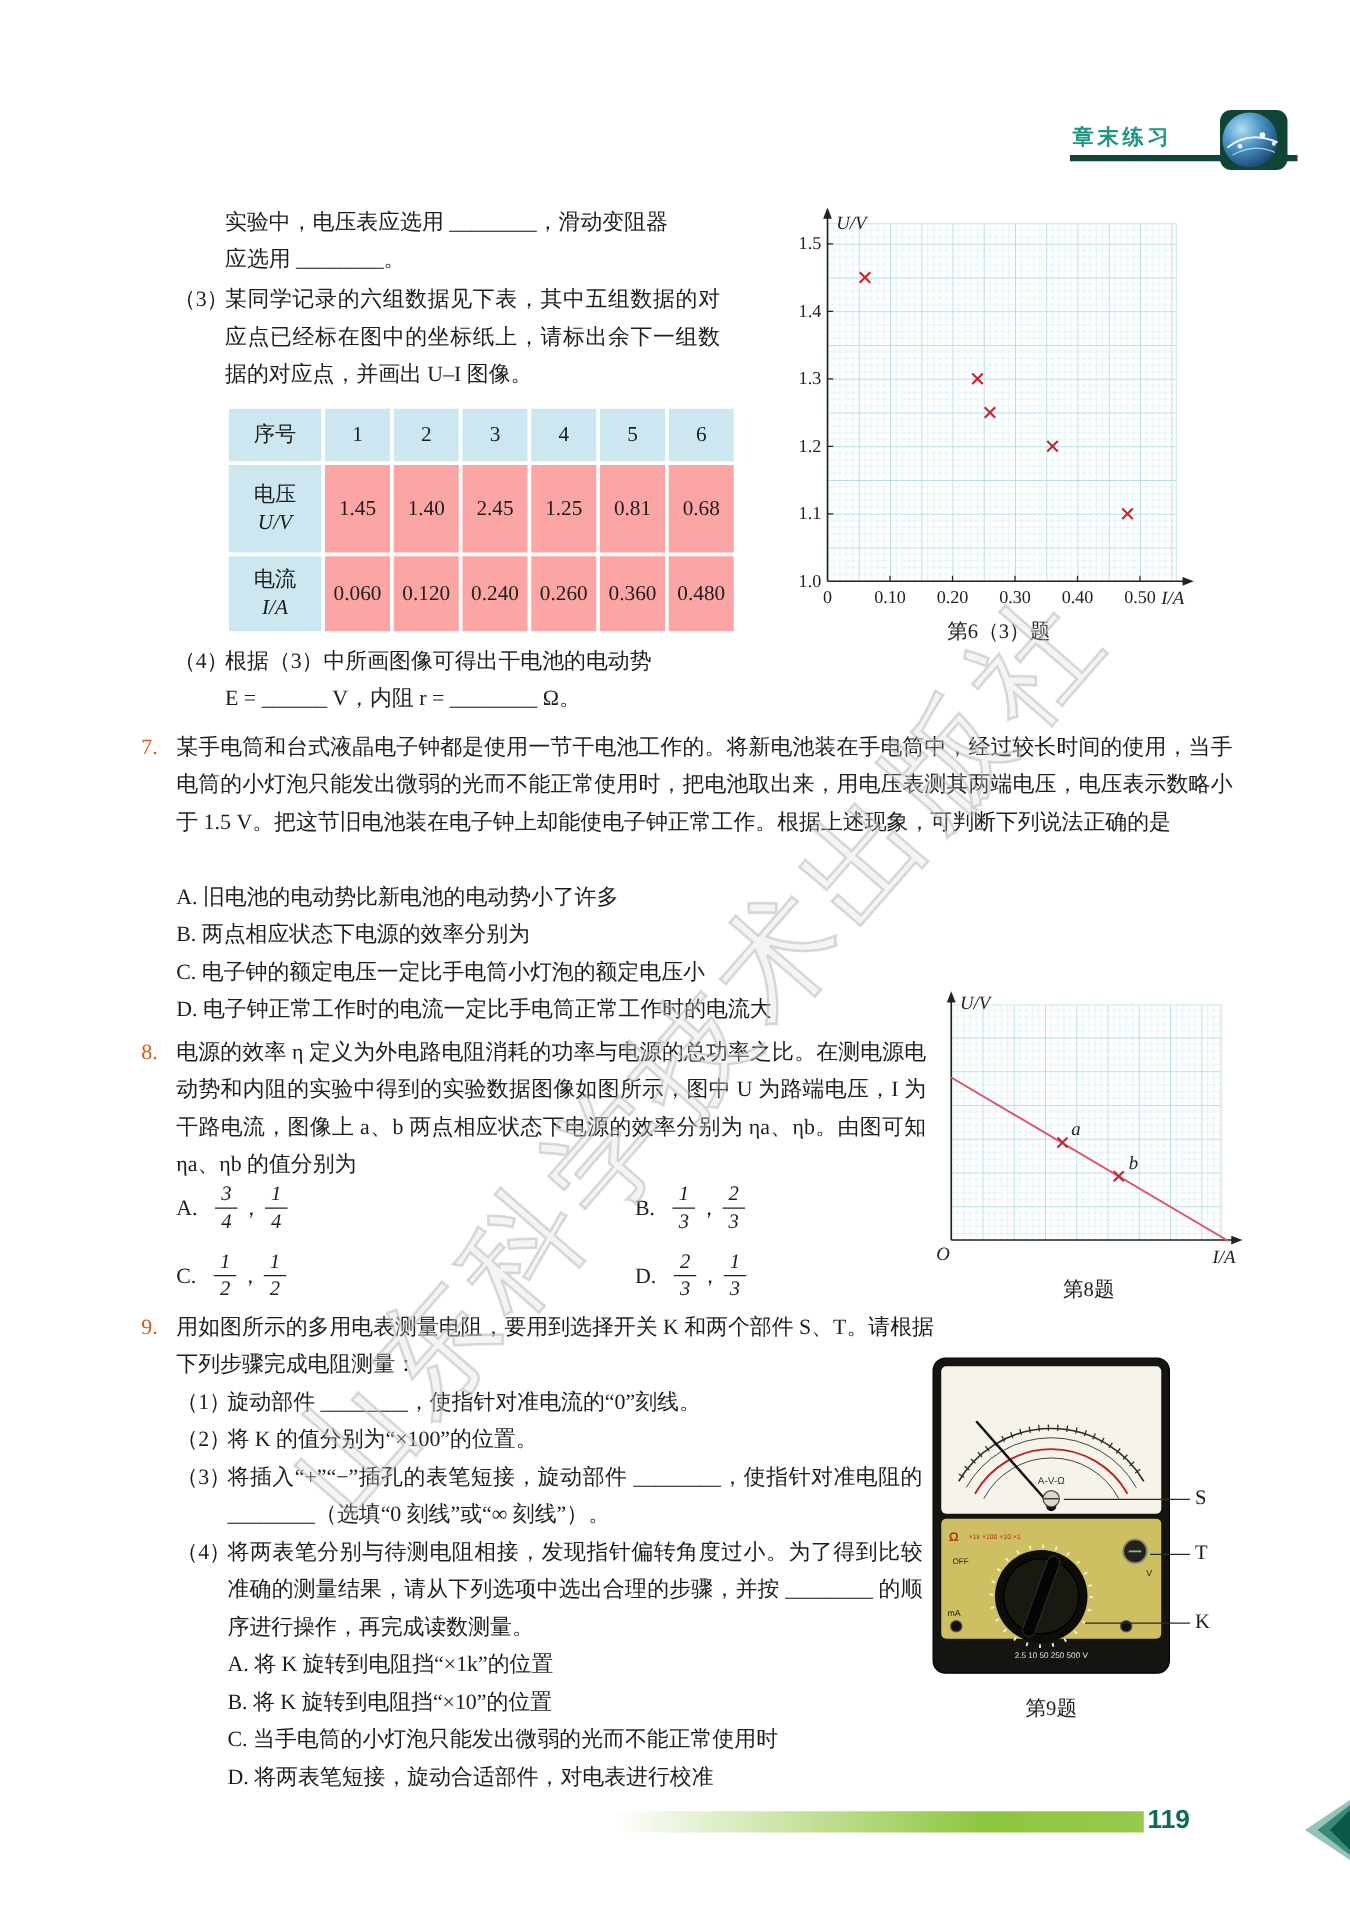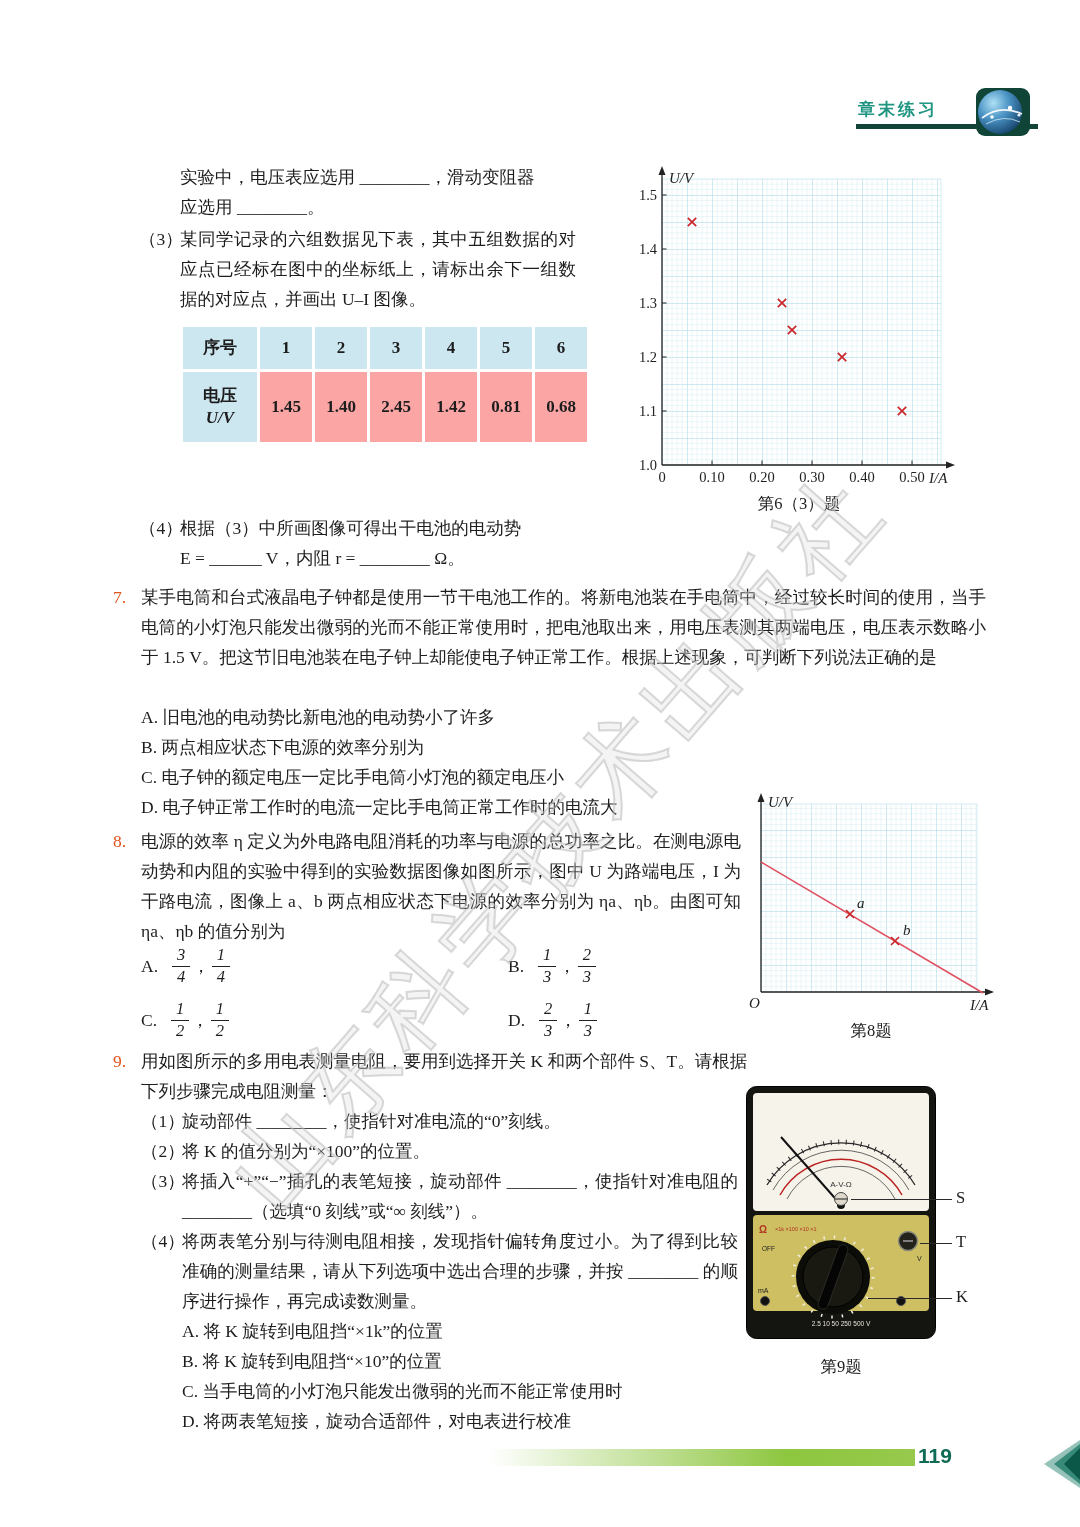--- a/index.html
+++ b/index.html
@@ -9,21 +9,21 @@
   .t{font-size:17.5px;line-height:30px;}
   .just{text-align:justify;}
   .qnum{font-size:17.5px;line-height:30px;color:#e2541b;}
   .caption{font-size:16.5px;text-align:center;margin-top:2px;}
   .it{font-style:italic;}
   .header-title{font-family:"Liberation Sans",sans-serif;font-weight:bold;font-size:17px;
        letter-spacing:3px;color:#1f9582;}
   .header-bar{width:182px;height:5px;background:#12443a;}
   
   .dtable{border-collapse:separate;border-spacing:3px;}
-  .dtable th,.dtable td{text-align:center;vertical-align:middle;font-weight:bold;
+  .dtable th,.dtable td{text-align:center;vertical-align:middle;font-weight:normal;
        font-size:17px;line-height:22px;}
   .dtable th{background:#cde7f1;}
   .dtable td{background:#fca5a5;}
   .c0{width:72px;} .cn{width:50px;}
   .h1{height:40px;} .h2{height:68px;} .h3{height:58px;}
   
   .fracopt{display:flex;align-items:center;font-size:17.5px;}
   .fracopt .olabel{margin-right:12px;}
   .frac{display:inline-flex;flex-direction:column;align-items:center;font-style:italic;
        line-height:1.15;font-size:16.5px;margin:0 2px;}
@@ -81,23 +81,35 @@
       <th class="cn h1">6</th>
     </tr>
     <tr>
       <th class="c0 h2">
         <div>电压</div>
         <div class="it">U/V</div>
       </th>
       <td class="cn h2">1.45</td>
       <td class="cn h2">1.40</td>
       <td class="cn h2">2.45</td>
-      <td class="cn h2">1.42</td>
+      <td class="cn h2">1.25</td>
       <td class="cn h2">0.81</td>
       <td class="cn h2">0.68</td>
+    </tr>
+    <tr>
+      <th class="c0 h3">
+        <div>电流</div>
+        <div class="it">I/A</div>
+      </th>
+      <td class="cn h3">0.060</td>
+      <td class="cn h3">0.120</td>
+      <td class="cn h3">0.240</td>
+      <td class="cn h3">0.260</td>
+      <td class="cn h3">0.360</td>
+      <td class="cn h3">0.480</td>
     </tr>
   </tbody>
 </table>
 
 <div class="abs" style="left:638px;top:165px;width:322px">
   <svg width="322" height="322" viewBox="0 0 322 322">
     <defs>
       <pattern id="gp6" width="25" height="27" patternUnits="userSpaceOnUse" patternTransform="translate(24,30)">
         <path d="M5 0V27M10 0V27M15 0V27M20 0V27M0 5.4H25M0 10.8H25M0 16.2H25M0 21.6H25" stroke="#d9eef3" stroke-width="0.55" fill="none"></path>
         <path d="M0.35 0V27M0 0.35H25" stroke="#b7dfe9" stroke-width="0.8" fill="none"></path>

